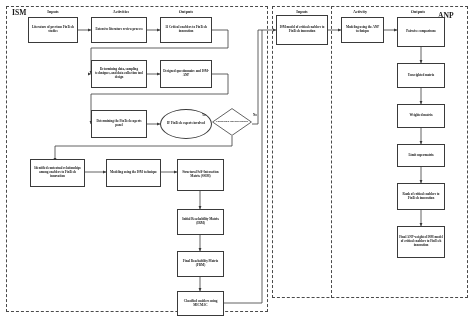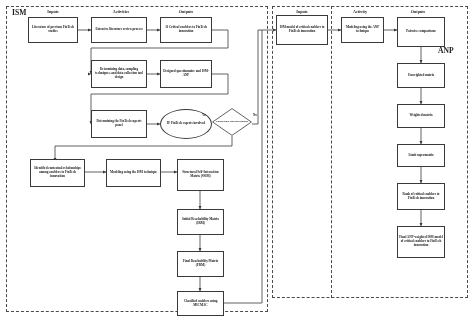--- a/index.html
+++ b/index.html
@@ -21,21 +21,21 @@
 </head>
 <body>
 
 <div id="canvas">
 
   <div class="dashbox" style="left:6px;top:6px;width:262px;height:306px;"></div>
   <div class="dashbox" style="left:272px;top:6px;width:196px;height:292px;"></div>
   <div class="dashbox" style="left:272px;top:6px;width:60px;height:292px;border-top:none;border-bottom:none;border-left:none;"></div>
 
   <div class="secthdr" style="left:12px;top:8px;">ISM</div>
-  <div class="secthdr" style="left:438px;top:11px;margin-top:35px;">ANP</div>
+  <div class="secthdr" style="left:438px;top:11px;">ANP</div>
 
   <div class="colhdr" style="left:28px;top:9px;width:50px;">Inputs</div>
   <div class="colhdr" style="left:93px;top:9px;width:56px;">Activities</div>
   <div class="colhdr" style="left:160px;top:9px;width:52px;">Outputs</div>
   <div class="colhdr" style="left:276px;top:9px;width:52px;">Inputs</div>
   <div class="colhdr" style="left:334px;top:9px;width:52px;">Activity</div>
   <div class="colhdr" style="left:392px;top:9px;width:52px;">Outputs</div>
 
   <svg class="lyr" viewBox="0 0 474 318" xmlns="http://www.w3.org/2000/svg">
     <defs>

